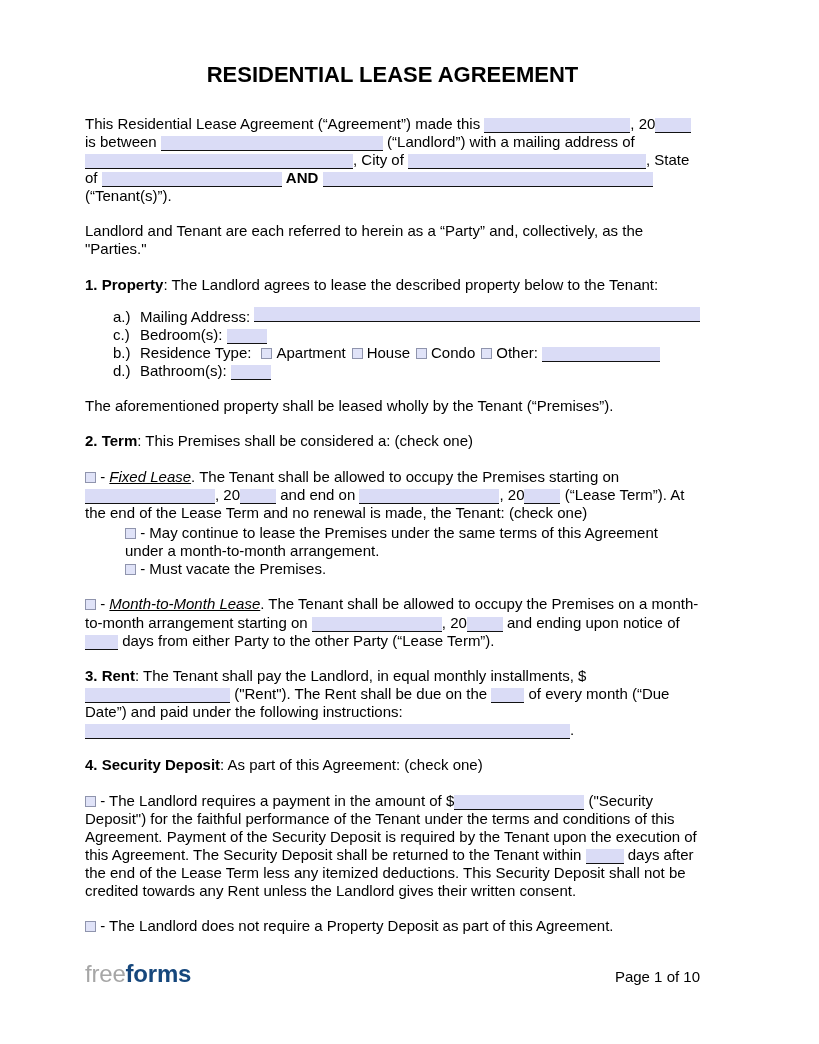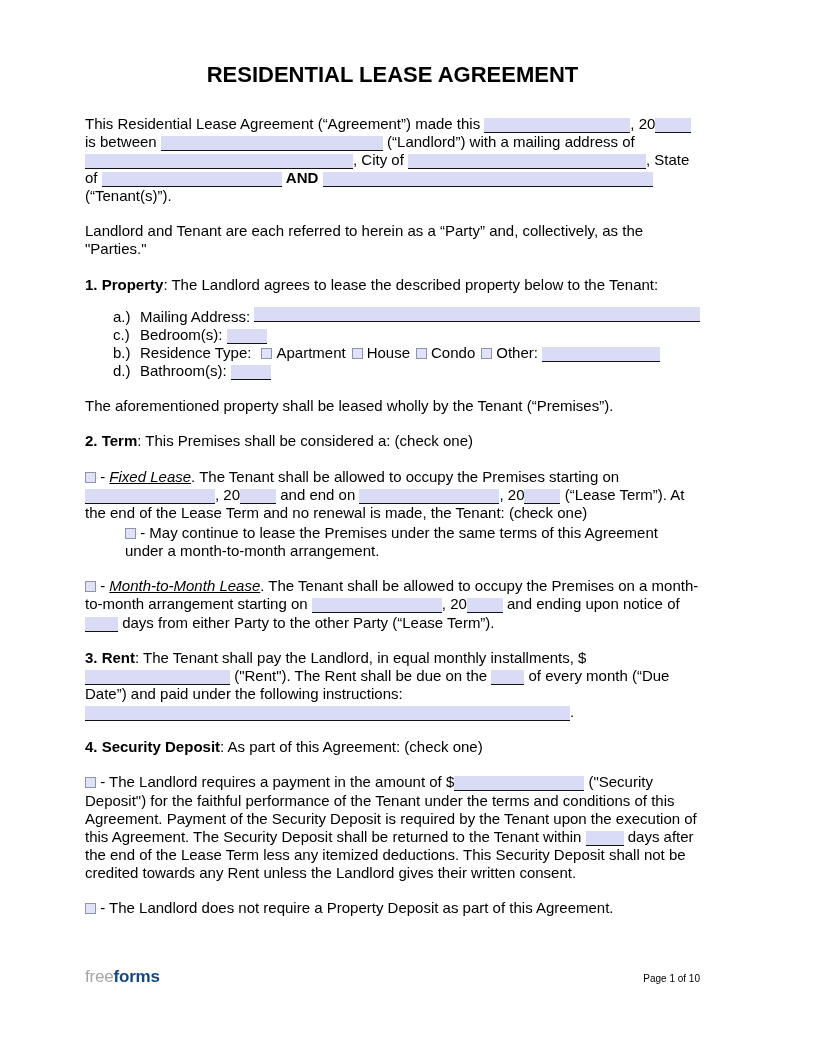--- a/index.html
+++ b/index.html
@@ -47,24 +47,24 @@
   .prop-row.flexrow{display:flex;align-items:baseline;}
   .prop-label{display:inline-block;width:27px;flex:0 0 27px;}
   .prop-text{margin-right:4px;}
   .subopts{margin:2px 0 17px 40px;}
   .premises-note{margin-top:17px;}
   .prop-head{margin-bottom:13px;}
   .footer{
     position:absolute;left:85px;right:84px;bottom:56px;
     display:flex;justify-content:space-between;align-items:baseline;
   }
-  .logo{font-size:17px;letter-spacing:-0.2px;}
+  .logo{font-size:24px;letter-spacing:-0.2px;}
   .logo .free{color:var(--brand-gray);font-weight:400;}
   .logo .forms{color:var(--brand-blue);font-weight:700;}
-  .pageno{font-size:10px;color:#000;}
+  .pageno{font-size:15px;color:#000;}
 </style>
 </head>
 <body>
 
 <div class="page">
 
   <h1 class="title">RESIDENTIAL LEASE AGREEMENT</h1>
 
   <p><span>This Residential Lease Agreement (“Agreement”) made this </span><span class="blank" style="width:146px"></span><span>, 20</span><span class="blank" style="width:36px"></span><span> is between </span><span class="blank" style="width:222px"></span><span> (“Landlord”) with a mailing address of </span><span class="blank" style="width:268px"></span><span>, City of </span><span class="blank" style="width:238px"></span><span>, State of </span><span class="blank" style="width:180px"></span> <span class="b">AND</span> <span class="blank" style="width:330px"></span><span> (“Tenant(s)”).</span></p>
 
@@ -85,20 +85,21 @@
   </div>
 
   <p class="premises-note">The aforementioned property shall be leased wholly by the Tenant (“Premises”).</p>
 
   <p><span class="b">2. Term</span><span>: This Premises shall be considered a: (check one)</span></p>
 
   <p style="margin-bottom:2px"><span class="cb"></span><span> - </span><span class="iu">Fixed Lease</span><span>. The Tenant shall be allowed to occupy the Premises starting on </span><span class="blank" style="width:130px"></span><span>, 20</span><span class="blank" style="width:36px"></span><span> and end on </span><span class="blank" style="width:140px"></span><span>, 20</span><span class="blank" style="width:36px"></span><span> (“Lease Term”). At the end of the Lease Term and no renewal is made, the Tenant: (check one)</span></p>
 
   <div class="subopts">
     <div><span class="cb"></span><span> - May continue to lease the Premises under the same terms of this Agreement under a month-to-month arrangement.</span></div>
+    <div><span class="cb"></span><span> - Must vacate the Premises.</span></div>
   </div>
 
   <p><span class="cb"></span><span> - </span><span class="iu">Month-to-Month Lease</span><span>. The Tenant shall be allowed to occupy the Premises on a month-to-month arrangement starting on </span><span class="blank" style="width:130px"></span><span>, 20</span><span class="blank" style="width:36px"></span><span> and ending upon notice of </span><span class="blank" style="width:33px"></span><span> days from either Party to the other Party (“Lease Term”).</span></p>
 
   <p style="margin-bottom:0"><span class="b">3. Rent</span><span>: The Tenant shall pay the Landlord, in equal monthly installments, $</span><span class="blank" style="width:145px"></span><span> ("Rent"). The Rent shall be due on the </span><span class="blank" style="width:33px"></span><span> of every month (“Due Date”) and paid under the following instructions: </span><span class="blank" style="width:485px"></span><span>.</span></p>
 
   <p style="margin-top:17px"><span class="b">4. Security Deposit</span><span>: As part of this Agreement: (check one)</span></p>
 
   <p><span class="cb"></span><span> - The Landlord requires a payment in the amount of $</span><span class="blank" style="width:130px"></span><span> ("Security Deposit") for the faithful performance of the Tenant under the terms and conditions of this Agreement. Payment of the Security Deposit is required by the Tenant upon the execution of this Agreement. The Security Deposit shall be returned to the Tenant within </span><span class="blank" style="width:38px"></span><span> days after the end of the Lease Term less any itemized deductions. This Security Deposit shall not be credited towards any Rent unless the Landlord gives their written consent.</span></p>
 

